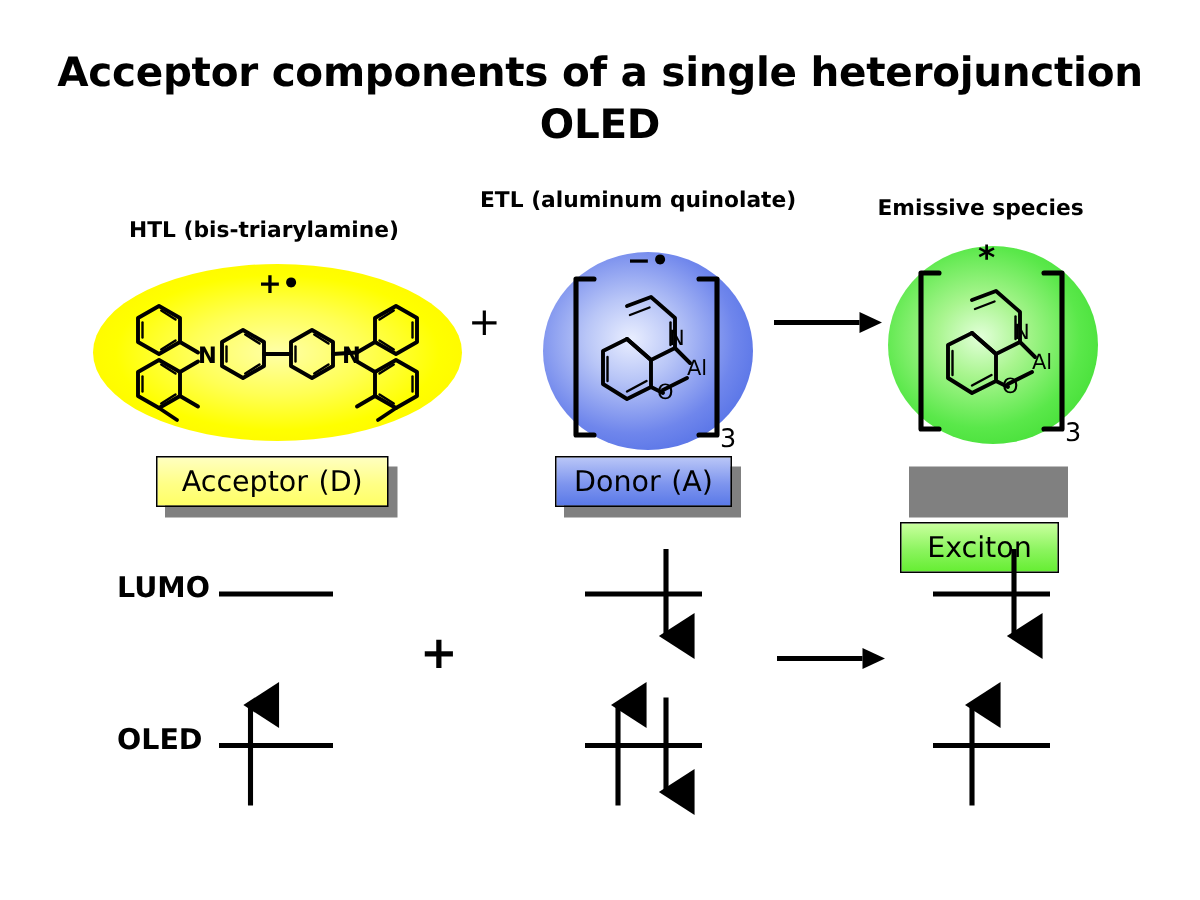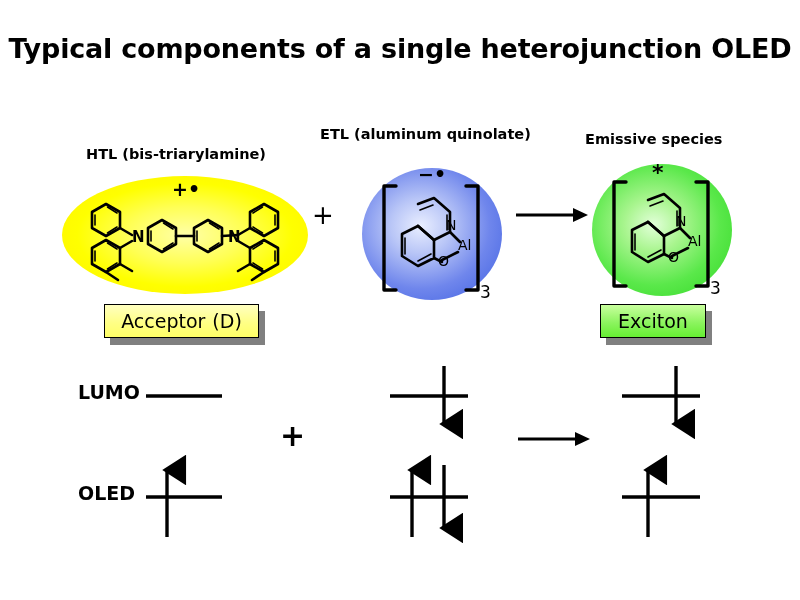--- a/index.html
+++ b/index.html
@@ -67,41 +67,41 @@
   .box{
     position:absolute;left:0;top:0;border:1.5px solid #000;
     box-sizing:border-box;display:flex;align-items:center;justify-content:center;
     font-family:"DejaVu Sans", sans-serif;font-size:19px;color:#000;
     white-space:nowrap;
   }
   .box b{font-weight:normal;}
   .box span.lt{font-weight:normal;}
   .box-acceptor{width:155px;height:34px;background:linear-gradient(to bottom,#ffffc0 0%,#ffff86 55%,#ffff66 100%);}
   .box-donor{width:118px;height:34px;background:linear-gradient(to bottom,#b9c6f7 0%,#7e95ee 55%,#5a79e8 100%);}
-  .box-exciton{width:106px;height:34px;background:linear-gradient(to bottom,#c9ff9e 0%,#8cf45f 55%,#66ee33 100%);}
+  .box-exciton{width:106px;height:34px;background:linear-gradient(to bottom,#c9ff9e 0%,#8cf45f 55%,#66ee33 100%);margin-top:44px;}
 
   .wrap-acceptor{left:104px;top:304px;width:155px;height:34px;}
   .wrap-donor{left:370px;top:304px;width:118px;height:34px;}
   .wrap-exciton{left:600px;top:304px;width:106px;height:34px;}
 
   .mo-label{
     position:absolute;font-family:"DejaVu Sans", sans-serif;
     font-size:19px;font-weight:bold;color:#000;white-space:nowrap;margin-left:48px;
   }
   .lbl-lumo{left:30px;top:381px;}
   .lbl-homo{left:30px;top:482px;}
 
   .levels{position:absolute;left:0;top:0;width:800px;height:600px;}
 </style>
 </head>
 <body>
 
 <div id="stage">
 
-  <div class="title">Typical components of a single heterojunction OLED</div>
+  <div class="title">Acceptor components of a single heterojunction OLED</div>
 
   <div class="cap cap-htl">HTL (bis-triarylamine)</div>
   <div class="cap cap-etl">ETL (aluminum quinolate)</div>
   <div class="cap cap-emis">Emissive species</div>
 
   <div class="blob blob-yellow"></div>
   <div class="chg chg-plus">+•</div>
 
   <svg class="mol" style="left:62px;top:176px;" width="246" height="118" viewBox="0 0 246 118">
     <g fill="none" stroke="#000" stroke-width="2.6" stroke-linecap="round" stroke-linejoin="round">
@@ -214,20 +214,27 @@
   </svg>
 
   <div class="boxwrap wrap-acceptor">
     <div class="boxshadow"></div>
     <div class="box box-acceptor">
       <b>Acceptor</b>
       <span class="lt" style="margin-left:7px;">(D)</span>
     </div>
   </div>
 
+  <div class="boxwrap wrap-donor">
+    <div class="boxshadow"></div>
+    <div class="box box-donor">
+      <b>Donor</b>
+      <span class="lt" style="margin-left:7px;">(A)</span>
+    </div>
+  </div>
 
   <div class="boxwrap wrap-exciton">
     <div class="boxshadow"></div>
     <div class="box box-exciton">
       <span class="lt">Exciton</span>
     </div>
   </div>
 
   <div class="mo-label lbl-lumo">LUMO</div>
   <div class="mo-label lbl-homo">OLED</div>

